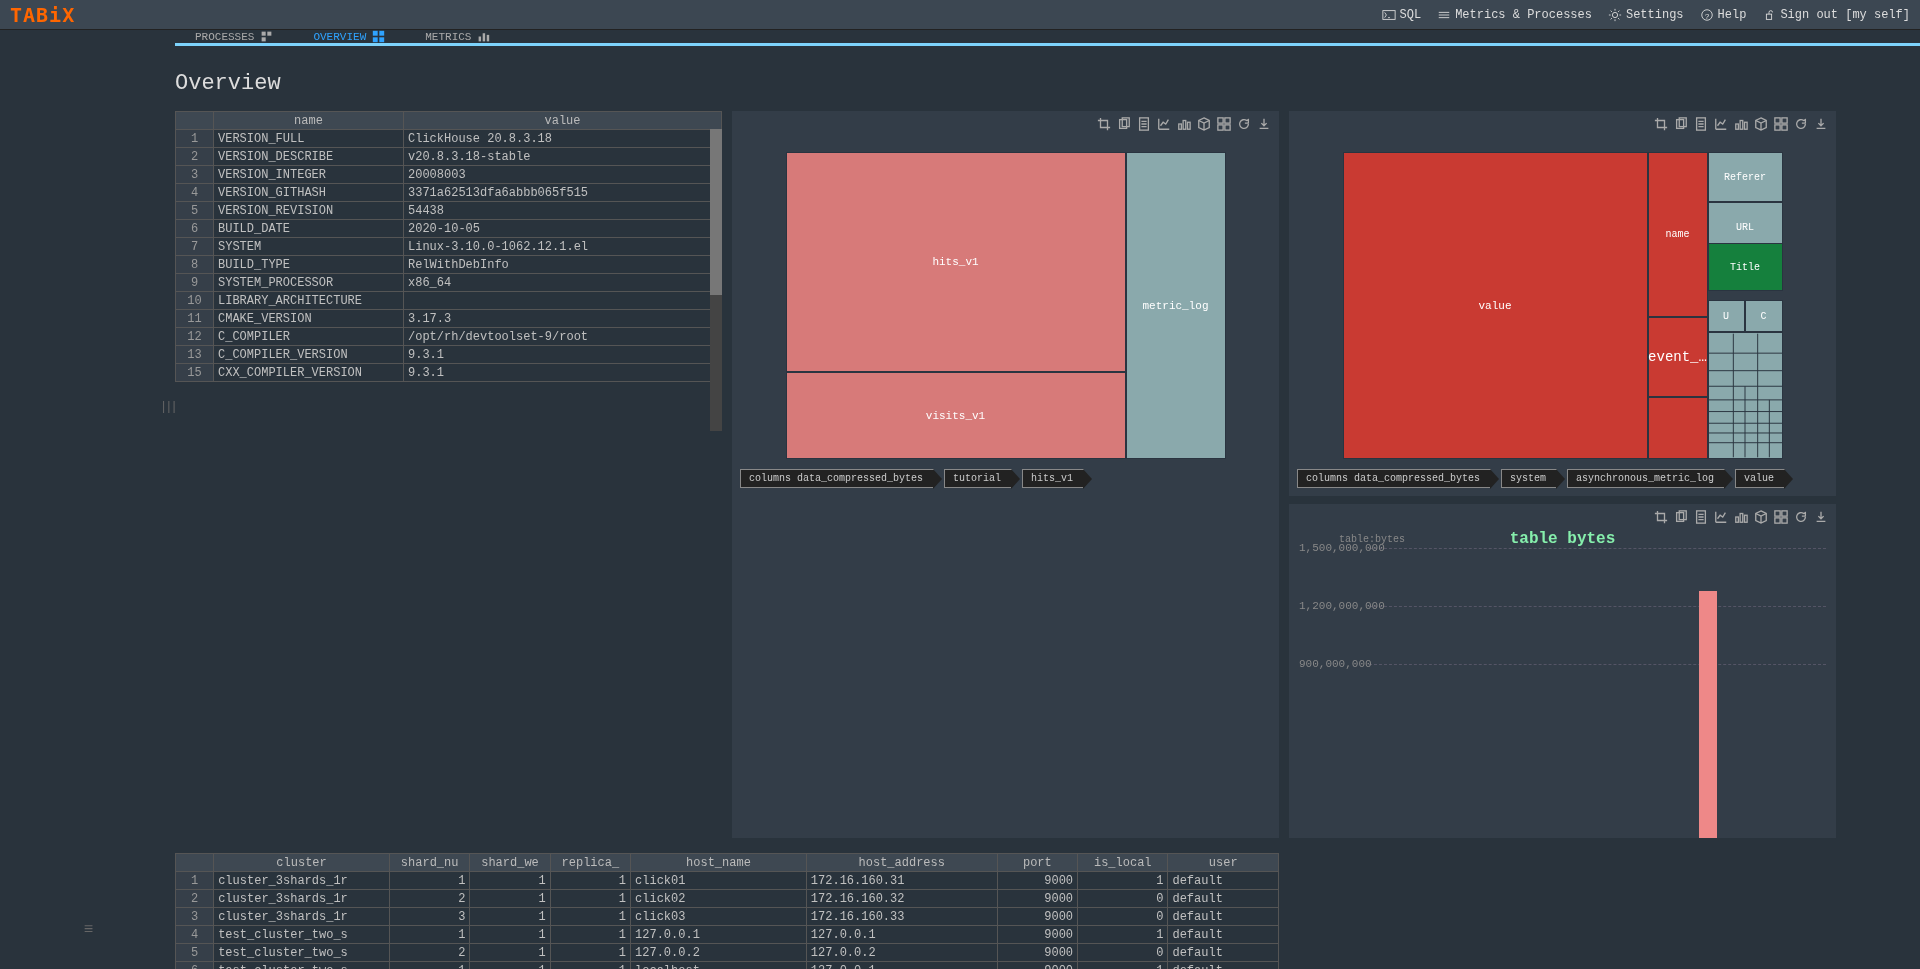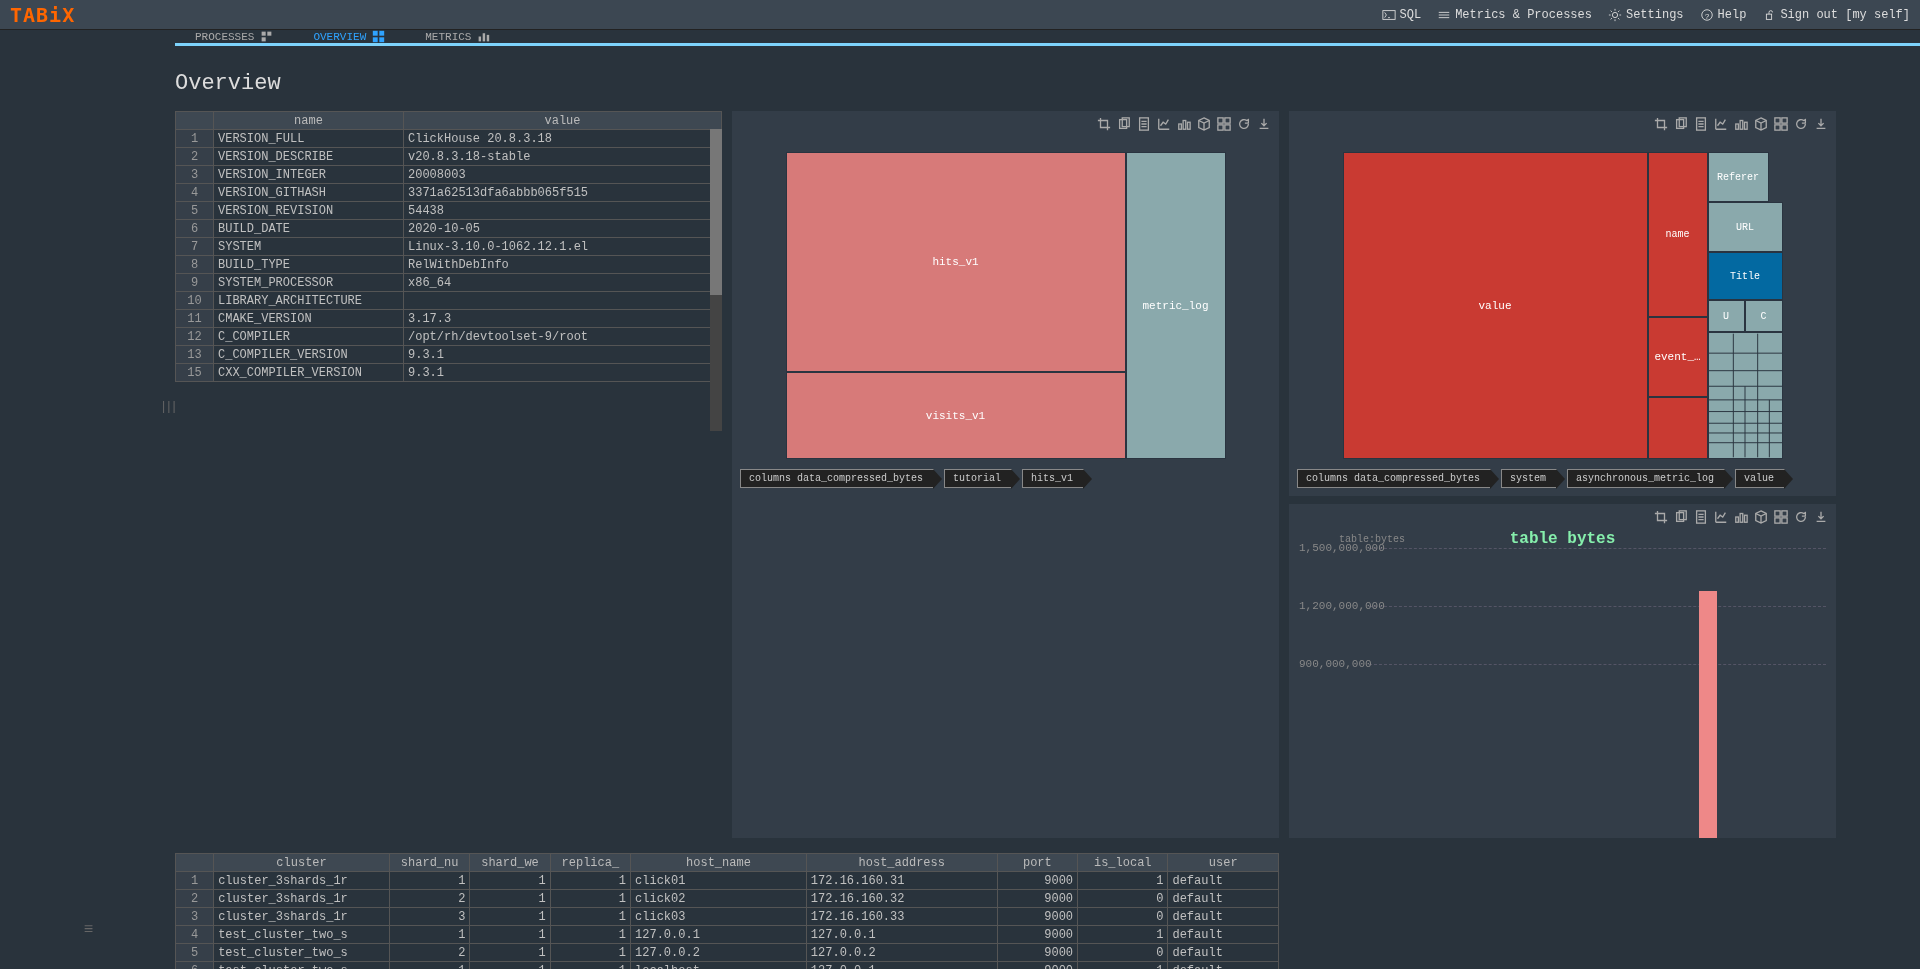--- a/index.html
+++ b/index.html
@@ -297,25 +297,25 @@
             <svg viewBox="0 0 16 16">
                 <path d="M13 8a5 5 0 1 1-2-4l2-1v4h-4"></path>
               </svg>
             <svg viewBox="0 0 16 16">
                 <path d="M8 2v8m-3-3l3 3 3-3M3 13h10"></path>
               </svg>
           </div>
           <div class="treemap" style="width:440px;height:307px;">
             <div class="tm-rect" style="left:0;top:0;width:305px;height:307px;background:#c93a32">value</div>
             <div class="tm-rect" style="left:305px;top:0;width:60px;height:165px;background:#c93a32;font-size:10px">name</div>
-            <div class="tm-rect" style="left:305px;top:165px;width:60px;height:80px;background:#c93a32;font-size:11px">event_…</div>
+            <div class="tm-rect" style="left:305px;top:165px;width:60px;height:80px;background:#c93a32;font-size:14px">event_…</div>
             <div class="tm-rect" style="left:305px;top:245px;width:60px;height:62px;background:#c93a32"></div>
-            <div class="tm-rect" style="left:365px;top:0;width:61px;height:50px;background:#8aa9ac;font-size:10px">Referer</div>
+            <div class="tm-rect" style="left:365px;top:0;width:75px;height:50px;background:#8aa9ac;font-size:10px">Referer</div>
             <div class="tm-rect" style="left:365px;top:50px;width:75px;height:50px;background:#8aa9ac;font-size:10px">URL</div>
-            <div class="tm-rect" style="left:365px;top:100px;width:75px;height:48px;background:#0369a1;font-size:10px">Title</div>
+            <div class="tm-rect" style="left:365px;top:91px;width:75px;height:48px;background:#15803d;font-size:10px">Title</div>
             <div class="tm-rect" style="left:365px;top:148px;width:37px;height:32px;background:#8aa9ac;font-size:10px">U</div>
             <div class="tm-rect" style="left:402px;top:148px;width:38px;height:32px;background:#8aa9ac;font-size:10px">C</div>
             <div class="tm-rect" style="left:365px;top:180px;width:75px;height:127px;background:#8aa9ac">
               <svg width="75" height="127" viewBox="0 0 75 127">
                   <g stroke="#2a3440" stroke-width="1">
                 <line x1="0" y1="20" x2="75" y2="20"></line>
                     <line x1="0" y1="38" x2="75" y2="38"></line>
                     <line x1="0" y1="54" x2="75" y2="54"></line>
                     <line x1="0" y1="68" x2="75" y2="68"></line>
                     <line x1="0" y1="80" x2="75" y2="80"></line>

